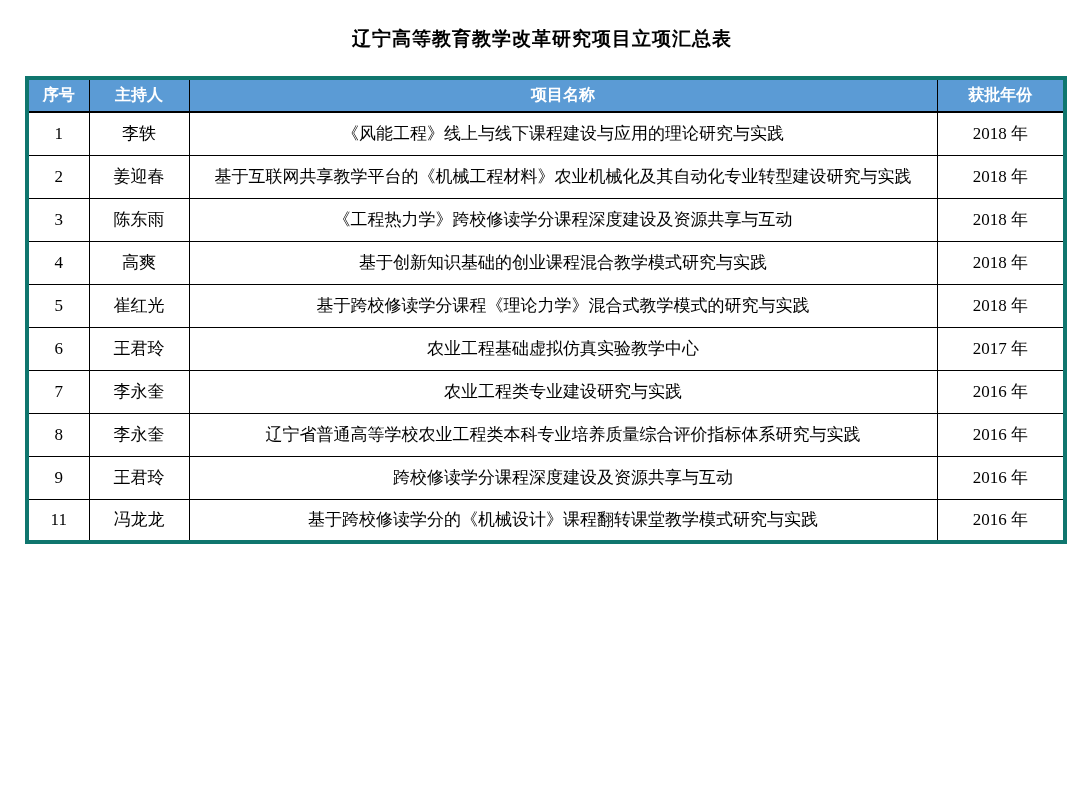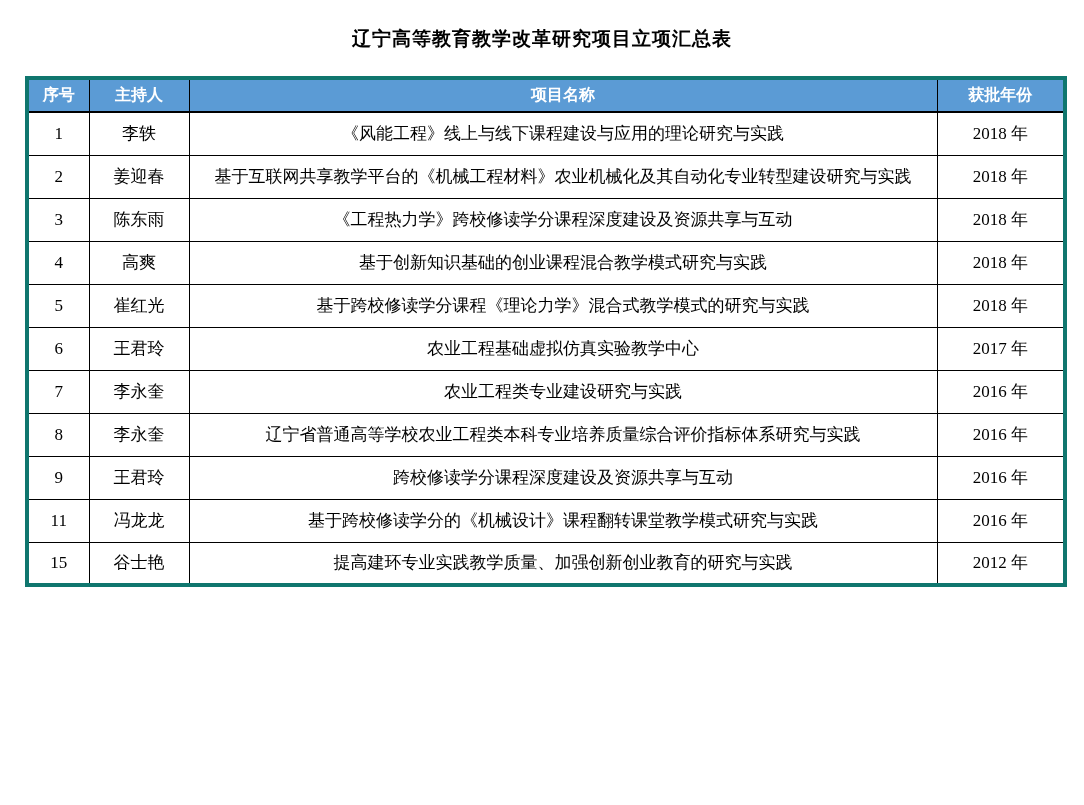--- a/index.html
+++ b/index.html
@@ -151,20 +151,14 @@
   <tr>
     <td class="cell-no">11</td>
     <td class="cell-host">冯龙龙</td>
     <td class="cell-project">基于跨校修读学分的《机械设计》课程翻转课堂教学模式研究与实践</td>
     <td class="cell-year">2016 年</td>
   </tr>
 
 
 
 
-  <tr>
-    <td class="cell-no">15</td>
-    <td class="cell-host">谷士艳</td>
-    <td class="cell-project">提高建环专业实践教学质量、加强创新创业教育的研究与实践</td>
-    <td class="cell-year">2012 年</td>
-  </tr>
 </tbody>
 </table>
 
 </body></html>

